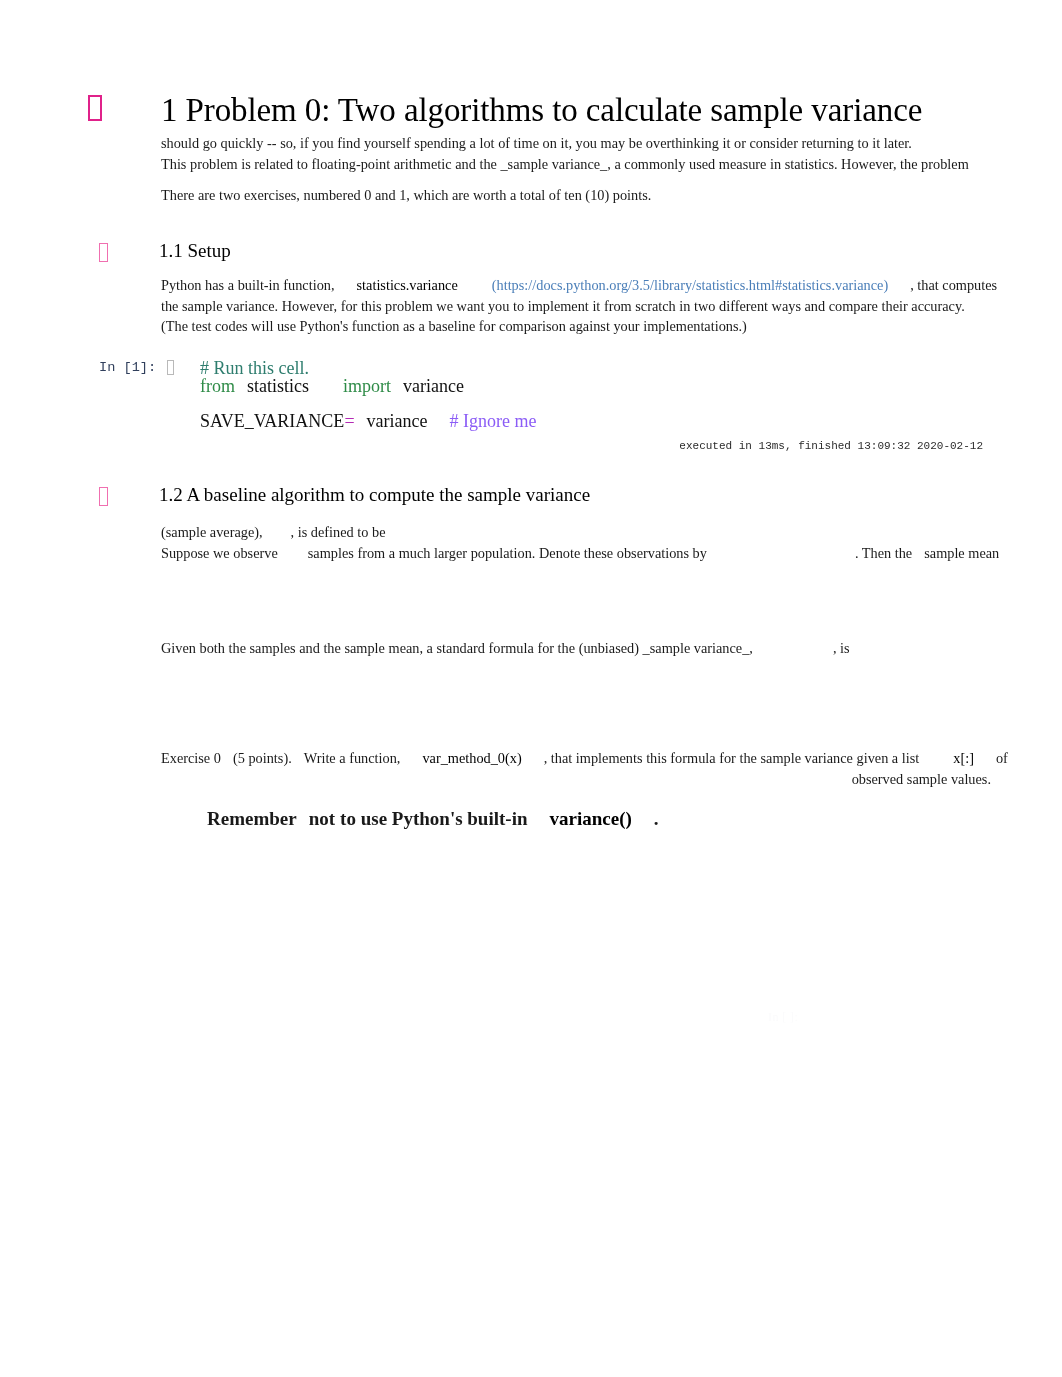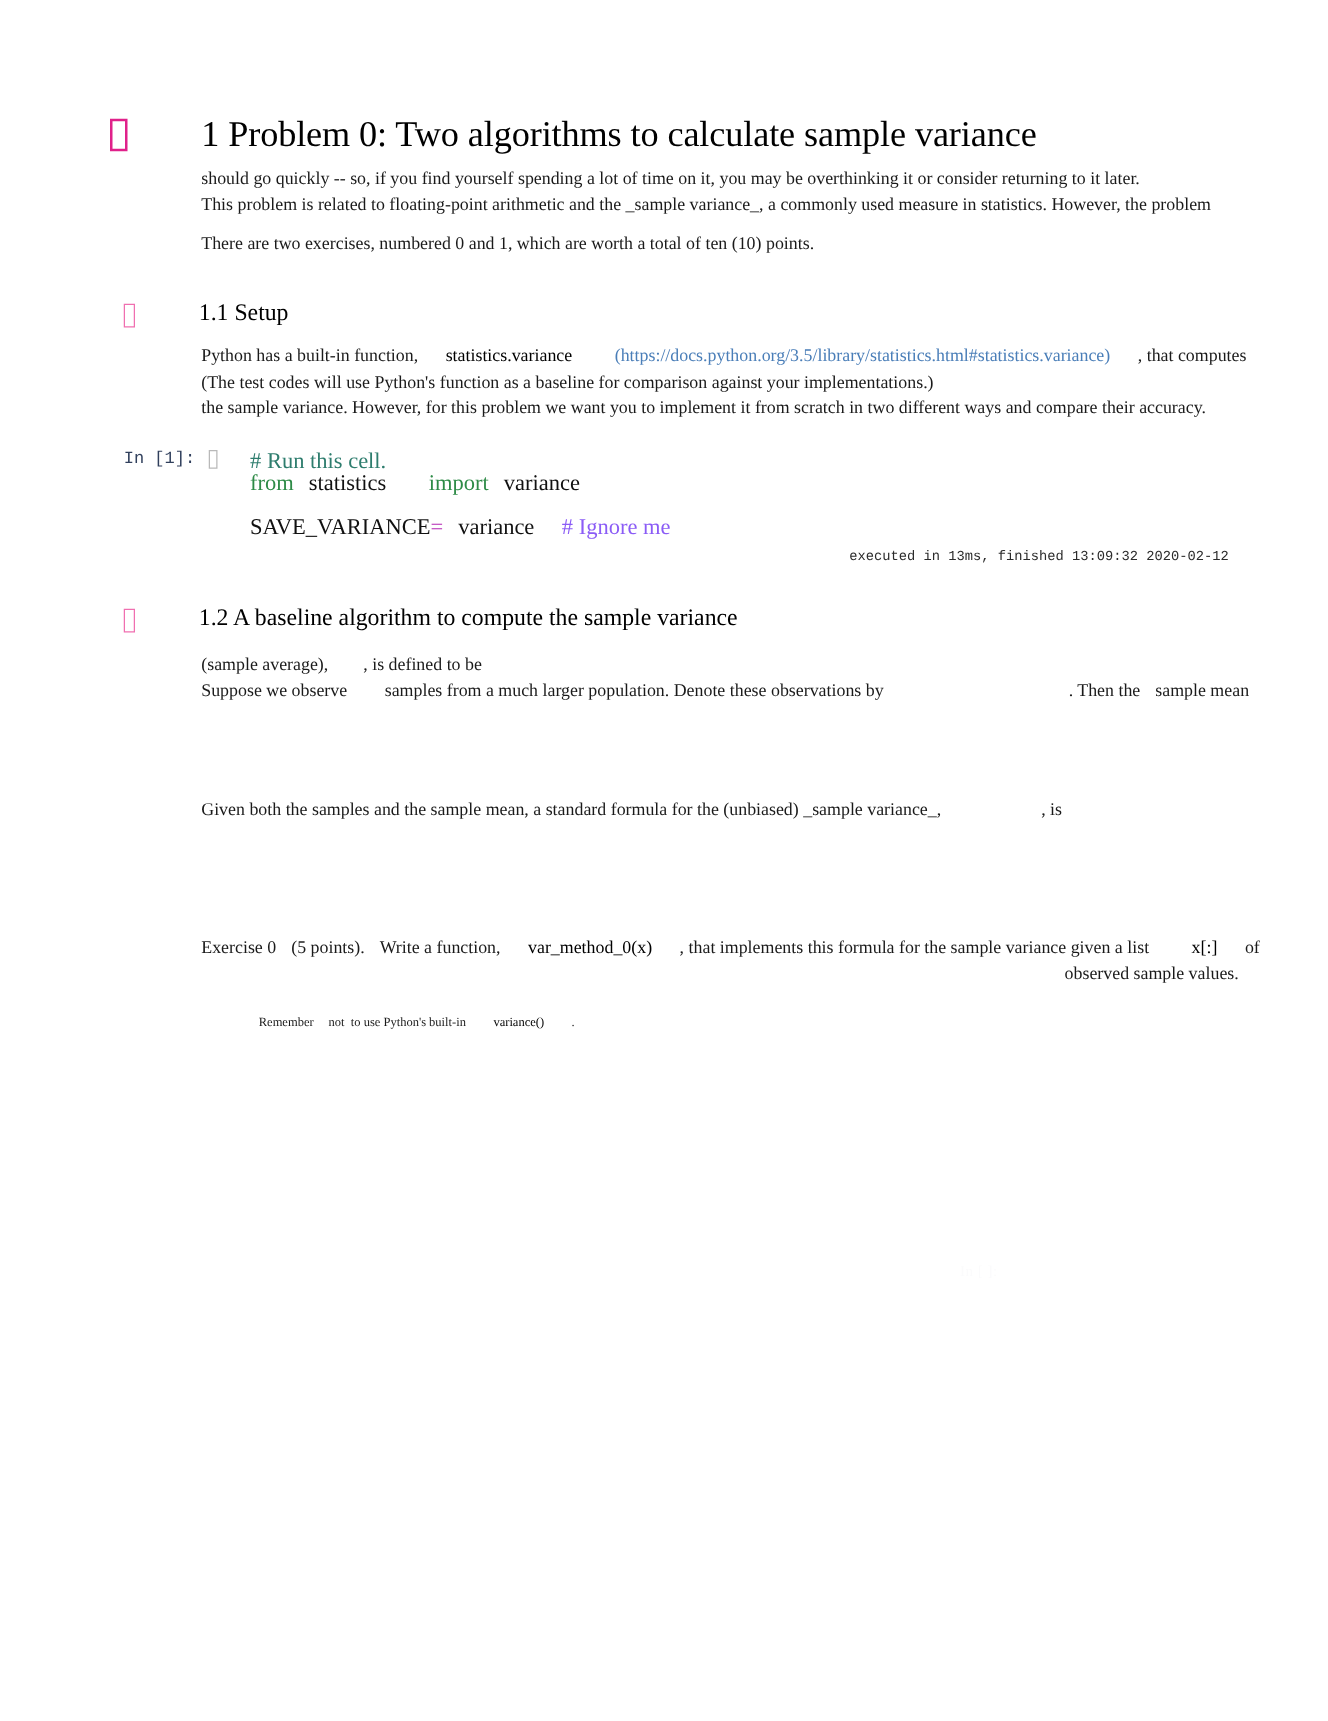--- a/index.html
+++ b/index.html
@@ -58,21 +58,21 @@
   
   h1.nb-h1, h2.nb-h2 {
     margin: 0;
     position: absolute;
     font-weight: normal;
     font-family: "Liberation Serif", "DejaVu Serif", serif;
     color: #000;
     white-space: nowrap;
   }
   h1.nb-h1 {
-    font-size: 29px;
+    font-size: 33px;
     left: 161px;
     top: 92px;
     letter-spacing: -0.1px;
   }
   h2.nb-h2 {
     font-size: 19px;
     left: 159px;
   }
 
   
@@ -155,24 +155,25 @@
     font-size: 11px;
     color: #2b2b2b;
     white-space: nowrap;
     font-family: Liberation Mono, monospace;
   }
 
   
   .nb-quote {
     position: absolute;
     left: 207px;
-    font-size: 10px;
+    font-size: 19px;
     line-height: 20.5px;
     color: #1a1a1a;
     white-space: nowrap;
+    font-weight: bold;
   }
 
   
   .ghost {
     position: absolute;
     color: #fbfbfc;
     font-size: 12px;
     white-space: nowrap;
     font-family: "Liberation Serif", "DejaVu Serif", serif;
     letter-spacing: 0.4px;
@@ -193,22 +194,22 @@
 
   <div class="para" style="top:185px;">There are two exercises, numbered 0 and 1, which are worth a total of ten (10) points.</div>
 
   <span class="anchor anchor-h2" style="left:99px; top:243px;"><span class="tofu-sm"></span></span>
   <h2 class="nb-h2" style="top:240px;">1.1 Setup</h2>
 
   <div class="para" style="top:275px;">
     <span class="ln">
       <span>Python has a built-in function,</span><span class="spacer-m"></span><span class="icode">statistics.variance</span><span class="spacer-l"></span><a class="doclink" href="#">(https://docs.python.org/3.5/library/statistics.html#statistics.variance)</a><span class="spacer-m"></span><span>, that computes</span>
     </span>
+    <span class="ln">the sample variance. However, for this problem we want you to implement it from scratch in two different ways and compare their accuracy.</span>
     <span class="ln">(The test codes will use Python's function as a baseline for comparison against your implementations.)</span>
-    <span class="ln">the sample variance. However, for this problem we want you to implement it from scratch in two different ways and compare their accuracy.</span>
   </div>
 
   <div class="cell" style="top:0;">
     <div class="prompt" style="top:360px;">In [1]:</div>
     <div class="cell-tofu" style="top:360px;"><span class="tofu-sm"></span></div>
 
     <div class="codearea" style="top:360px;">
       <span class="codeline k-comment"># Run this cell.</span>
       <span class="codeline"><span class="k-keyword">from</span><span class="spacer-s"></span><span class="k-name">statistics</span><span class="spacer-l"></span><span class="k-keyword">import</span><span class="spacer-s"></span><span class="k-name">variance</span></span>
       <span class="codeline"> </span>

